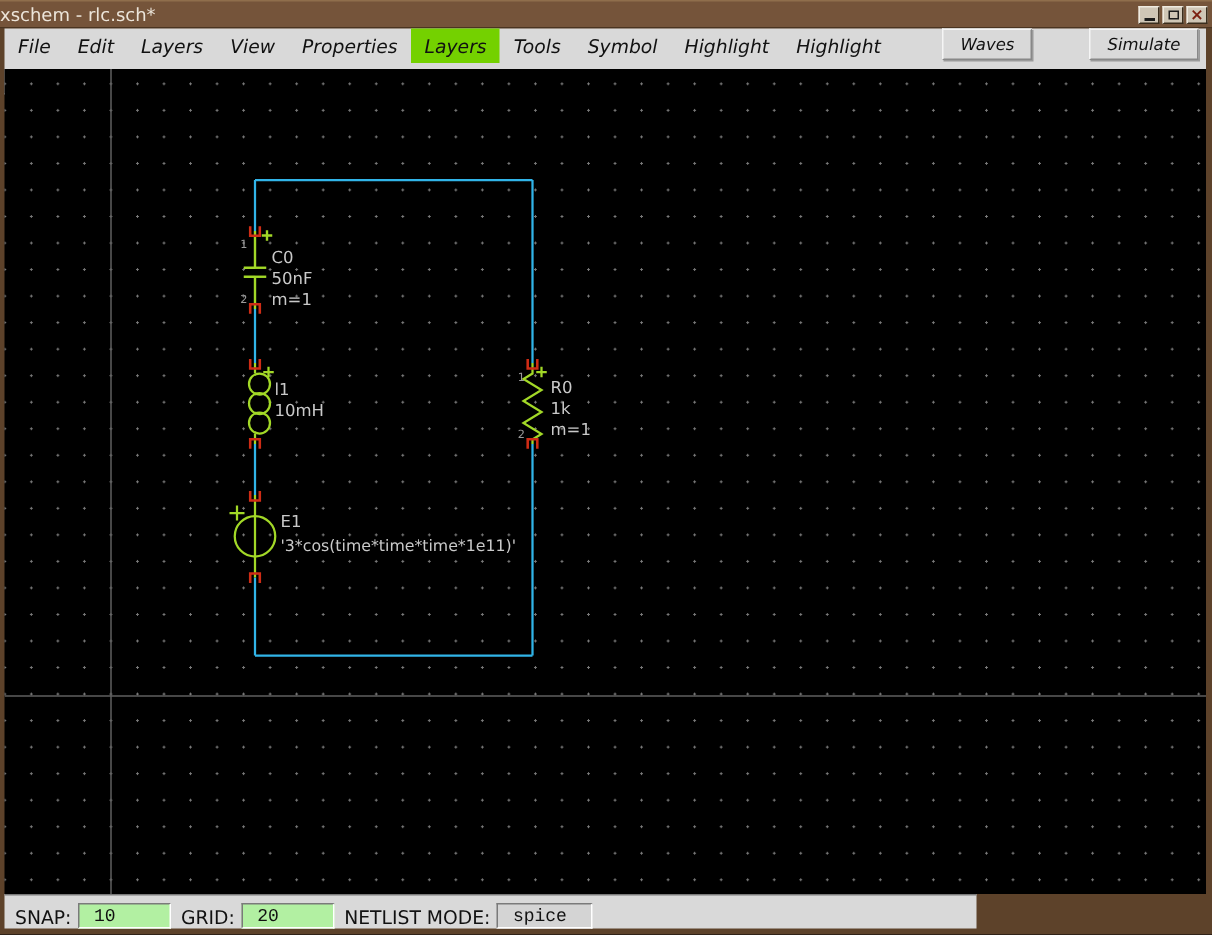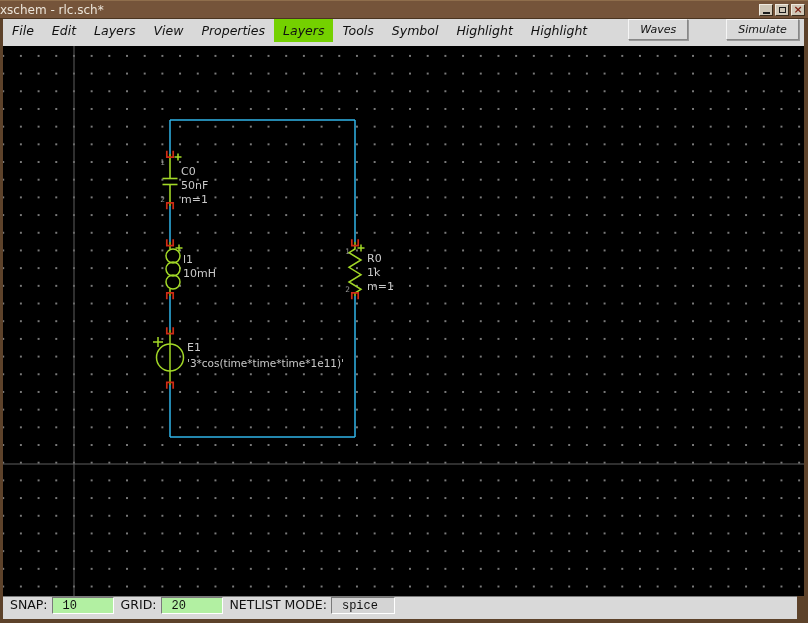--- a/index.html
+++ b/index.html
@@ -49,23 +49,23 @@
     background-size:17.7px 17.7px;
     background-position:9.05px 1.05px;
   }
   #schematic-svg{position:absolute;left:0;top:0;}
   #schematic-svg text{font-family:"DejaVu Sans","Liberation Sans",sans-serif;}
   .comp-label{fill:#c9c9c9;font-size:11px;}
   .pin-num{fill:#9a9a9a;font-size:7.5px;}
   .expr{fill:#c9c9c9;font-size:10.5px;}
   
   #statusbar{
-    position:absolute;left:3px;top:596px;width:794px;height:23px;
+    position:absolute;left:3px;top:596px;width:648px;height:23px;
     background:#d9d9d9;border-top:1px solid #7a7a7a;
-    display:flex;align-items:flex-start;font-size:12.5px;color:#111;
+    display:flex;align-items:flex-end;font-size:12.5px;color:#111;
   }
   #statusbar label{margin-left:7px;margin-right:4px;white-space:nowrap;}
   .status-input{
     height:17px;border:1px solid #fff;border-top-color:#7a7a7a;border-left-color:#7a7a7a;
     font-family:Liberation Mono, monospace;font-size:12px;color:#111;
     padding:0 10px;outline:none;
   }
   .green-input{background:#b2f0a2;width:62px;}
   .gray-input{background:#d4d4d4;width:64px;}
   #status-info{margin-left:8px;white-space:pre;}

